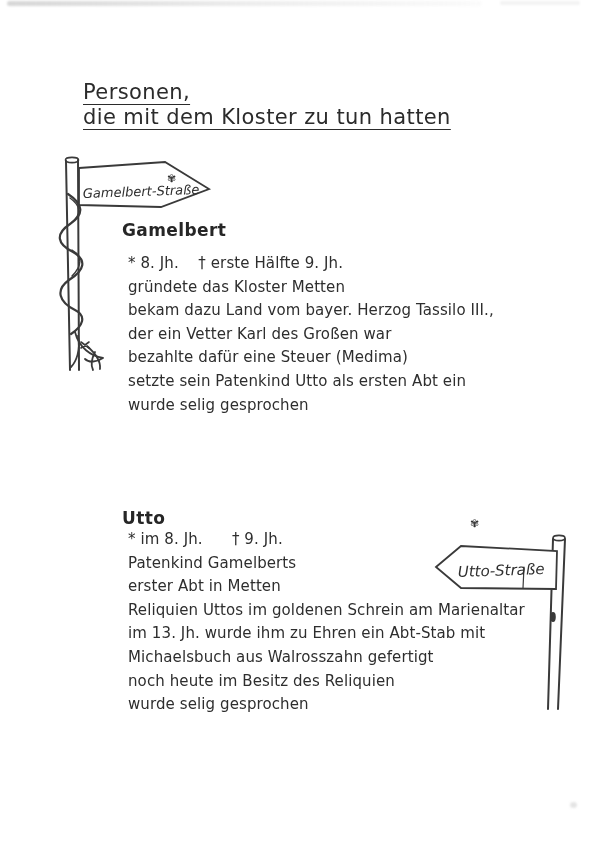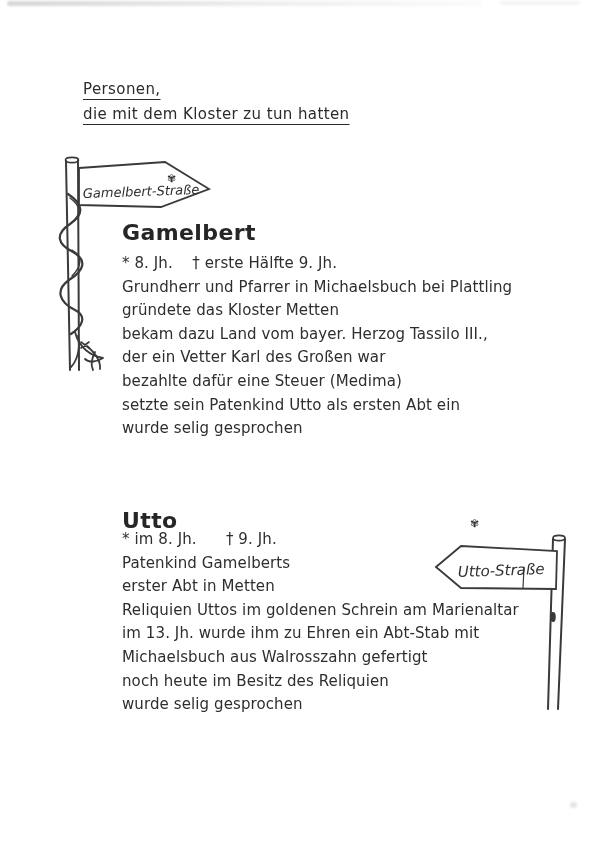--- a/index.html
+++ b/index.html
@@ -16,33 +16,33 @@
   .smudge-top2 {
     position:absolute; top:1px; left:500px; width:80px; height:4px;
     background:rgba(215,215,215,.30); border-radius:2px; filter:blur(1px);
   }
   .dot-artifact {
     position:absolute; left:570px; top:802px; width:7px; height:6px;
     background:rgba(205,205,205,.55); border-radius:50%; filter:blur(1px);
   }
   .title {
     position:absolute; left:83px; margin:0;
-    font-size:15px; font-weight:normal; letter-spacing:.4px;
+    font-size:21px; font-weight:normal; letter-spacing:.4px;
     text-decoration:underline; text-underline-offset:5px; text-decoration-thickness:1.4px;
     white-space:pre; color:#2b2b2b;
   }
   .title-1 { top:80px; }
   .title-2 { top:105px; }
   .section-heading {
     position:absolute; left:122px; margin:0;
-    font-size:22px; font-weight:bold; letter-spacing:.4px; color:#262626;
+    font-size:17px; font-weight:bold; letter-spacing:.4px; color:#262626;
   }
   .heading-gamelbert { top:220px; }
   .heading-utto { top:508px; }
-  .lines { position:absolute; left:122px; }
+  .lines { position:absolute; left:128px; }
   .lines-gamelbert { top:252px; }
   .lines-utto { top:528px; }
   .text-line {
     font-size:15px; line-height:23.6px; white-space:pre;
     letter-spacing:.1px; color:#2e2e2e;
   }
   .signpost { position:absolute; }
   .signpost-left { left:45px; top:152px; width:175px; height:223px; }
   .signpost-right { left:428px; top:505px; width:152px; height:213px; }
   svg .ink { stroke:#3a3a3a; fill:none; stroke-linecap:round; stroke-linejoin:round; }
@@ -84,21 +84,20 @@
     <g>
       <polygon class="sign-face" stroke-width="1.8" points="34,16 120,10 164,37 116,55 34,53"></polygon>
       <text class="sign-label" x="38" y="46" font-size="13" transform="rotate(-2 38 46)">Gamelbert-Straße</text>
       <text class="deco" x="122" y="30" font-size="11">✾</text>
     </g>
   </svg>
 
   <h2 class="section-heading heading-gamelbert">Gamelbert</h2>
   <div class="lines lines-gamelbert">
     <div class="text-line">* 8. Jh.    † erste Hälfte 9. Jh.</div>
-    <div class="text-line">Grundherr und Pfarrer in Michaelsbuch bei Plattling</div>
     <div class="text-line">gründete das Kloster Metten</div>
     <div class="text-line">bekam dazu Land vom bayer. Herzog Tassilo III.,</div>
     <div class="text-line">der ein Vetter Karl des Großen war</div>
     <div class="text-line">bezahlte dafür eine Steuer (Medima)</div>
     <div class="text-line">setzte sein Patenkind Utto als ersten Abt ein</div>
     <div class="text-line">wurde selig gesprochen</div>
   </div>
 
   <h2 class="section-heading heading-utto">Utto</h2>
   <div class="lines lines-utto">

